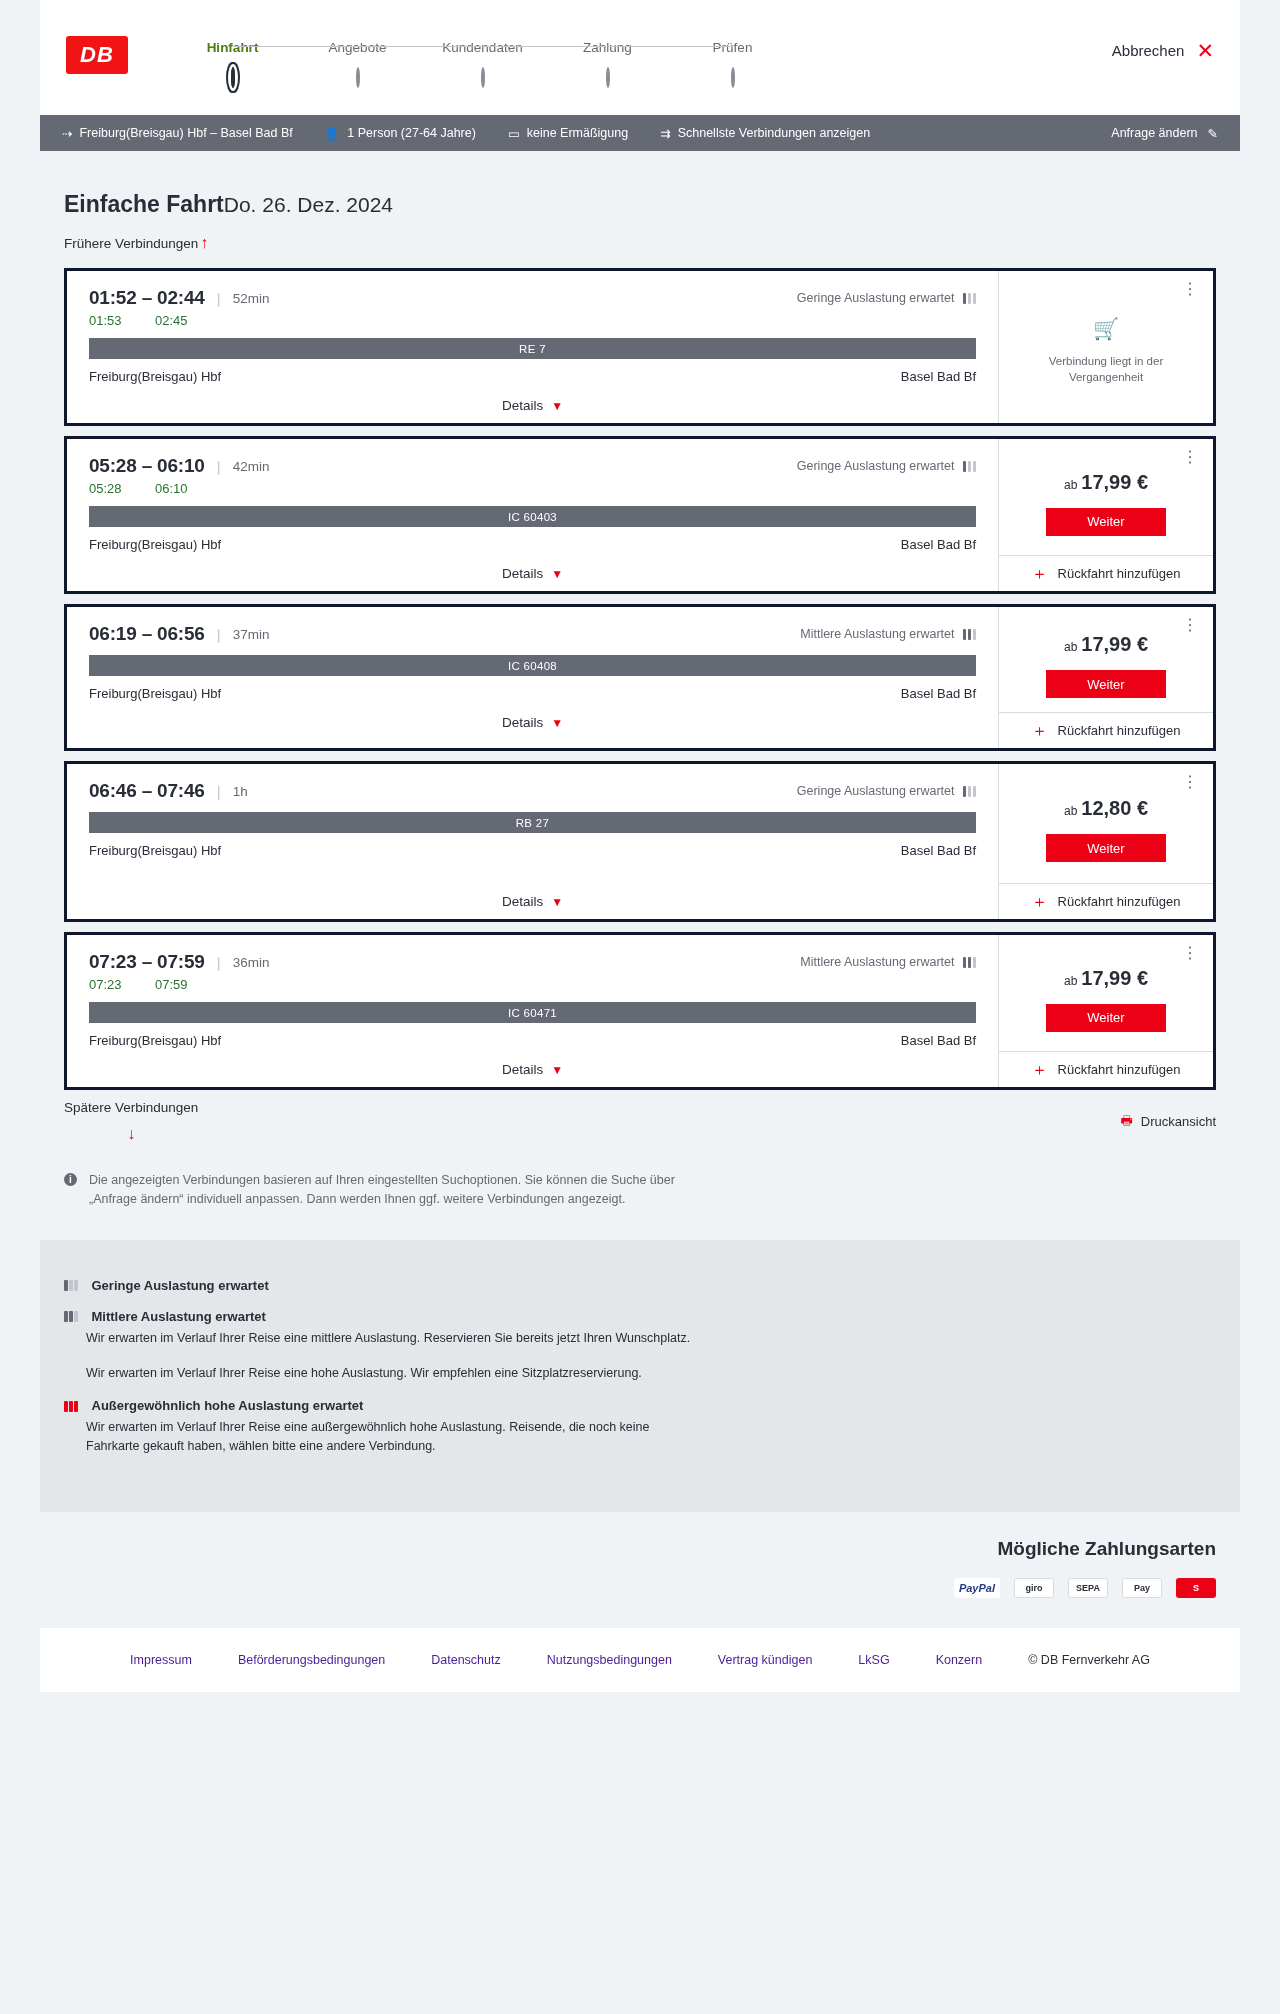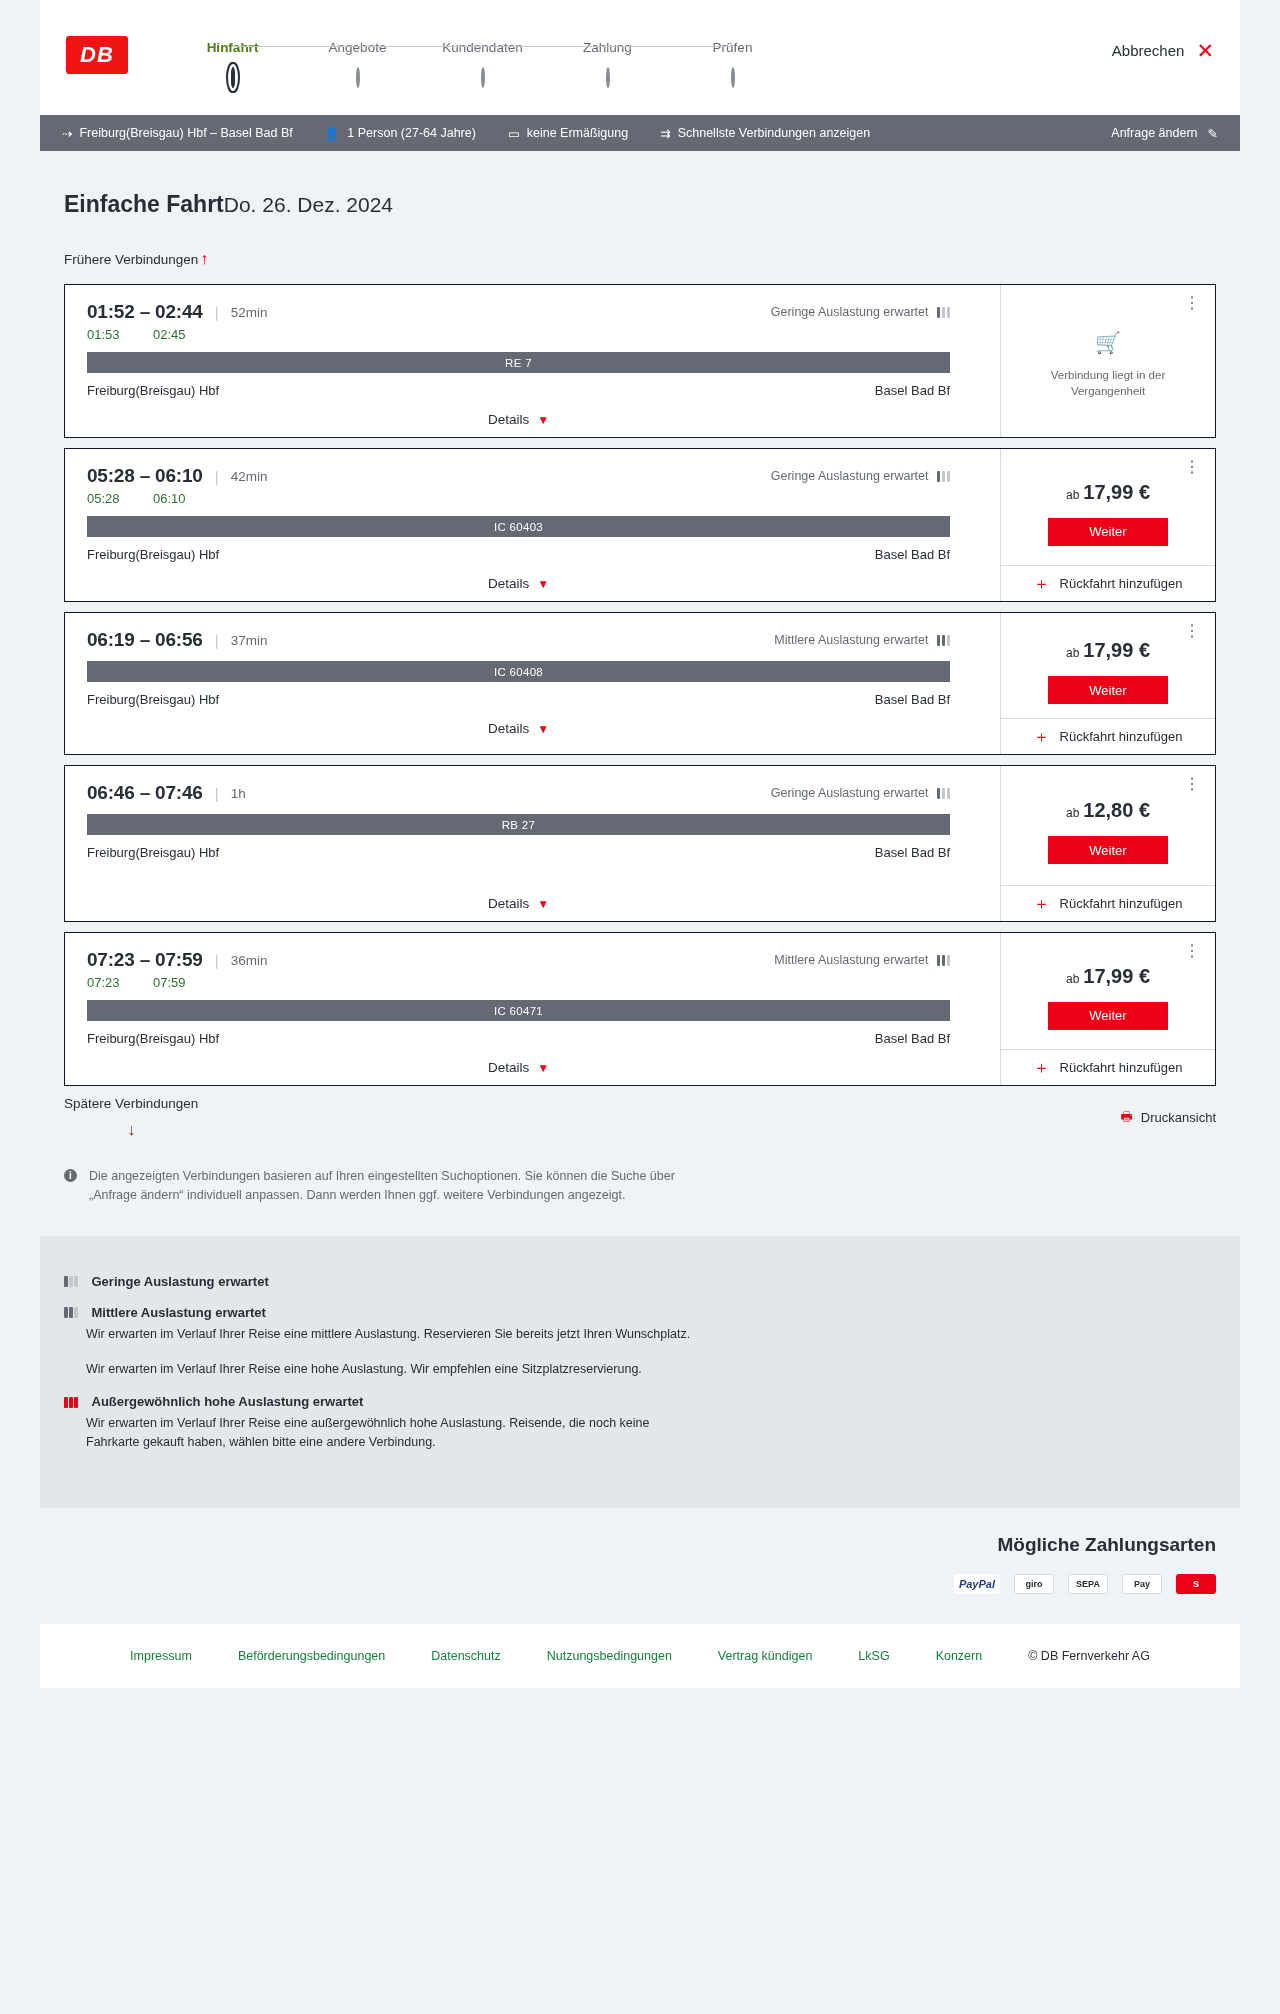--- a/index.html
+++ b/index.html
@@ -103,35 +103,34 @@
     padding: 40px 0 30px 0;
   }
   .title-row {
     display: flex; align-items: baseline; 
     padding-left: 24px;
   }
   .title-main { font-size: 23px; font-weight: bold; }
   .title-date { font-size: 21px; }
   .earlier {
     padding-left: 24px;
-    margin-top: 32px;
+    margin-top: 16px;
     font-size: 13.5px;
     display: flex; align-items: center; gap: 2px;
     cursor: pointer;
   }
   .arrow-up, .arrow-down { color: #ec0016; font-size: 16px; }
 
   
   .conn-list { margin-top: 16px; padding: 0 24px; }
   .conn-card {
     display: flex;
     background: #fff;
-    border: 1px solid #0f172a;
+    border: 3px solid #0f172a;
     margin-bottom: 10px;
-    gap: 28px;
   }
   .conn-left { flex: 1; padding: 16px 22px 0 22px; position: relative; }
   .conn-right {
     width: 215px;
     border-left: 1px solid #d7dce1;
     position: relative;
     display: flex; flex-direction: column;
   }
   .row1 {
     display: flex; align-items: center;
@@ -285,21 +284,21 @@
   
   .footer {
     background: #fff;
     margin: 0 40px 0 40px;
     height: 64px;
     display: flex; align-items: center; justify-content: center;
     gap: 0;
     font-size: 12.5px;
   }
   .footer a {
-    color: #15803d; text-decoration: none;
+    color: #4c1d95; text-decoration: none;
     padding: 0 23px;
   }
   .footer .copy { color: #282d37; padding: 0 23px; }
 </style>
 </head>
 <body>
 
 <div class="page">
 
   <div class="header">

